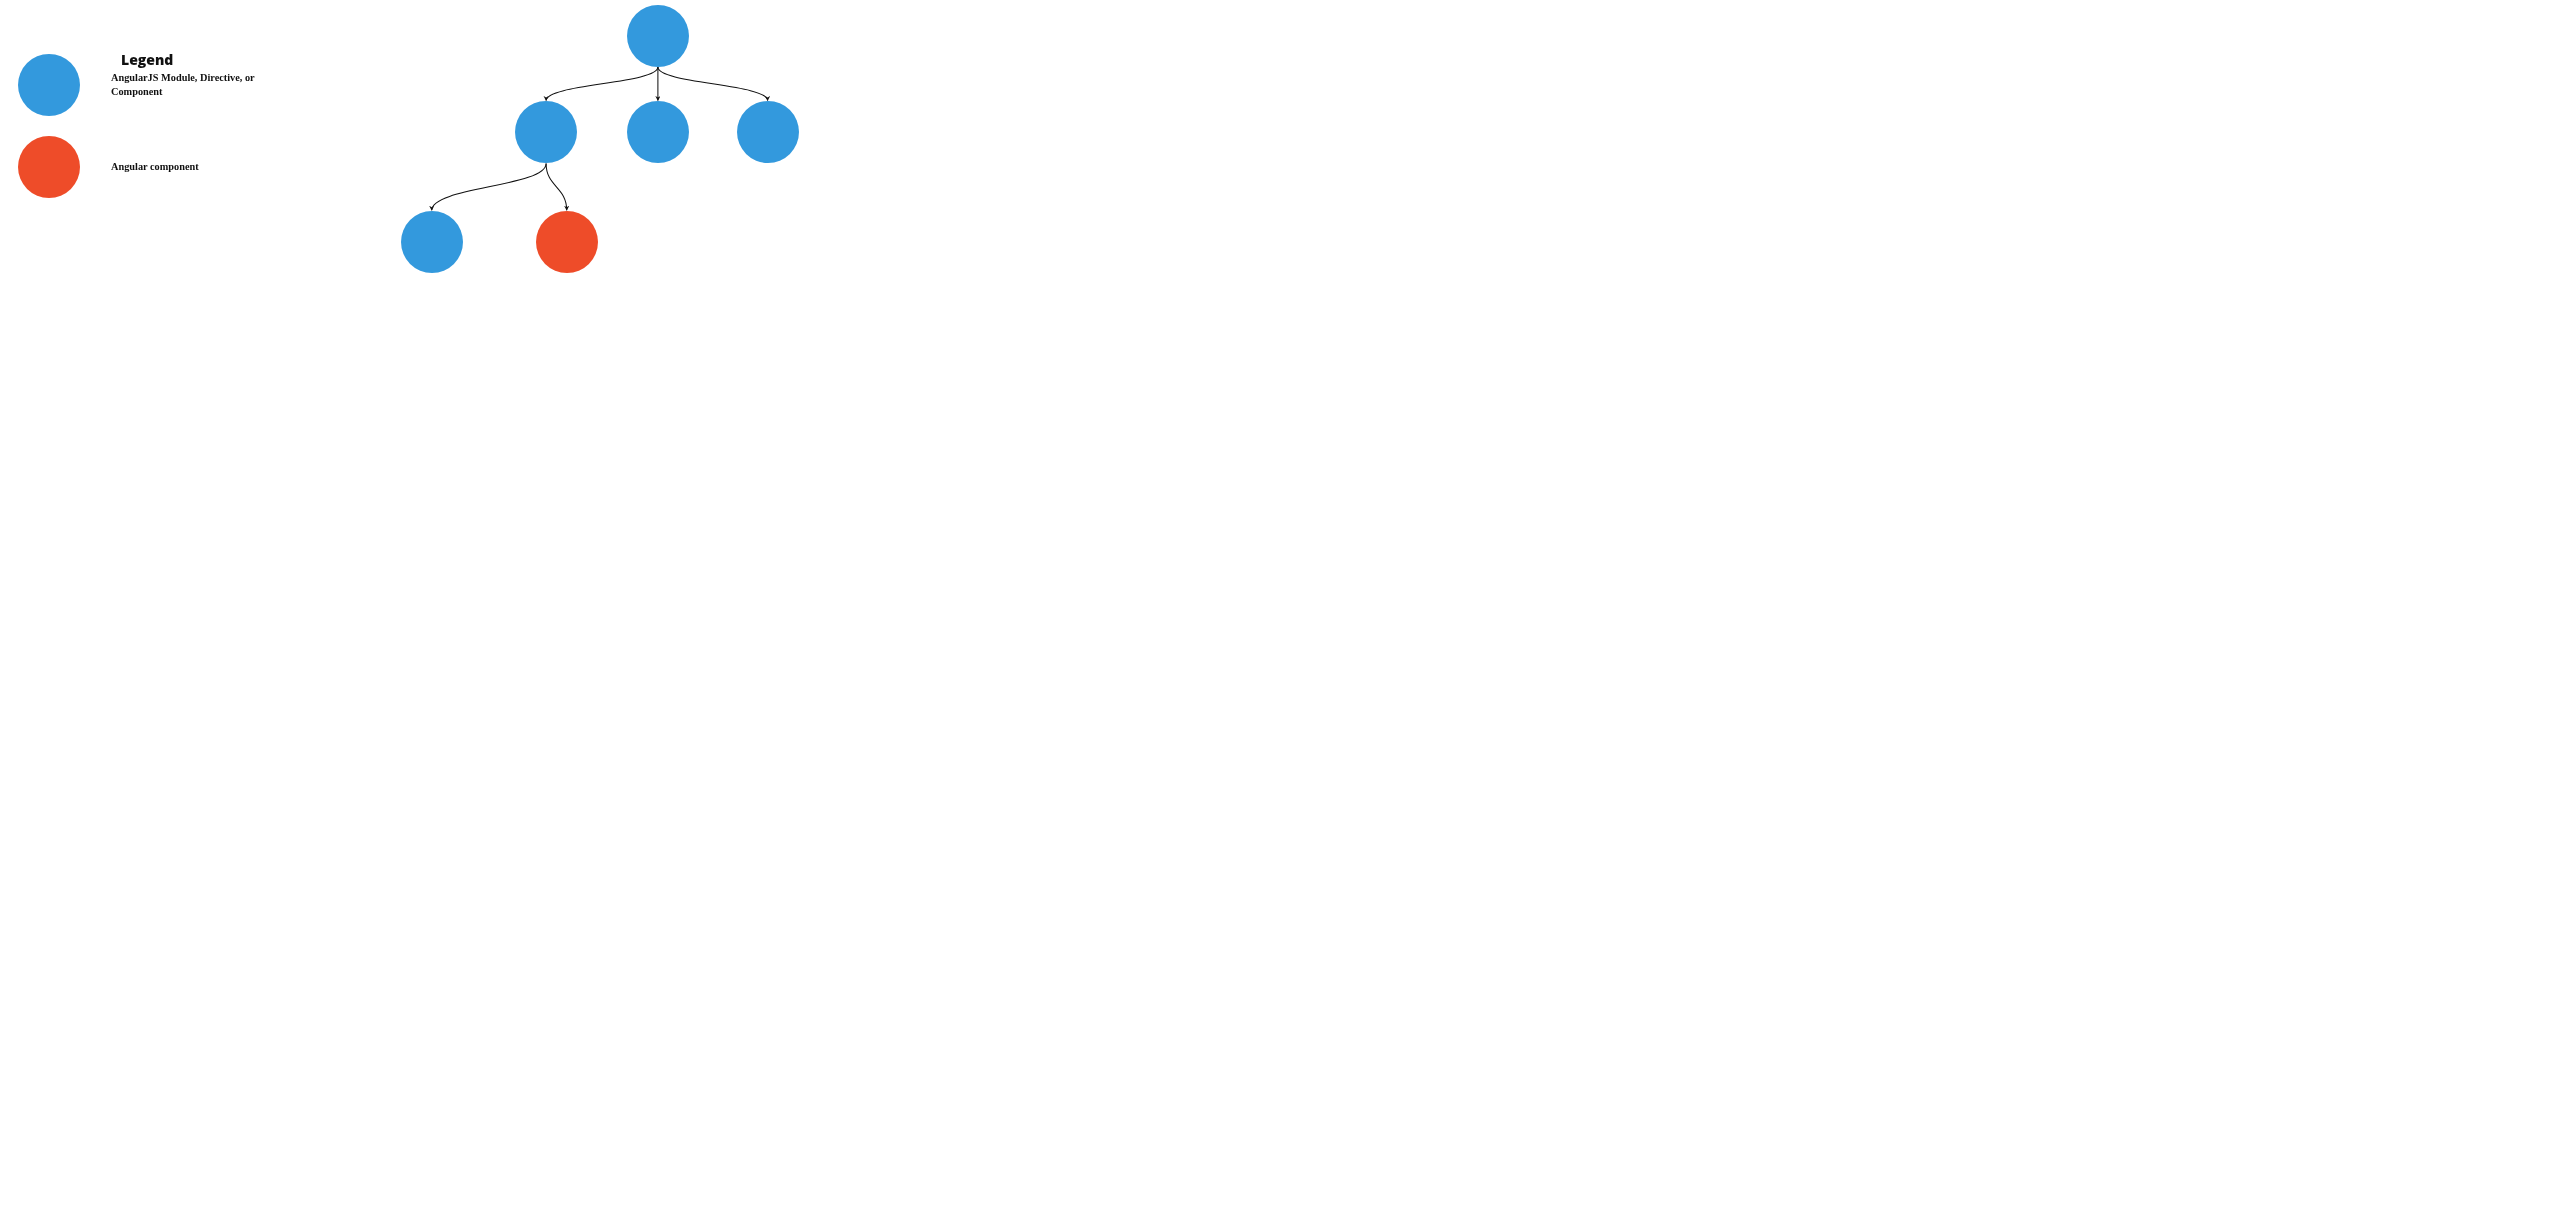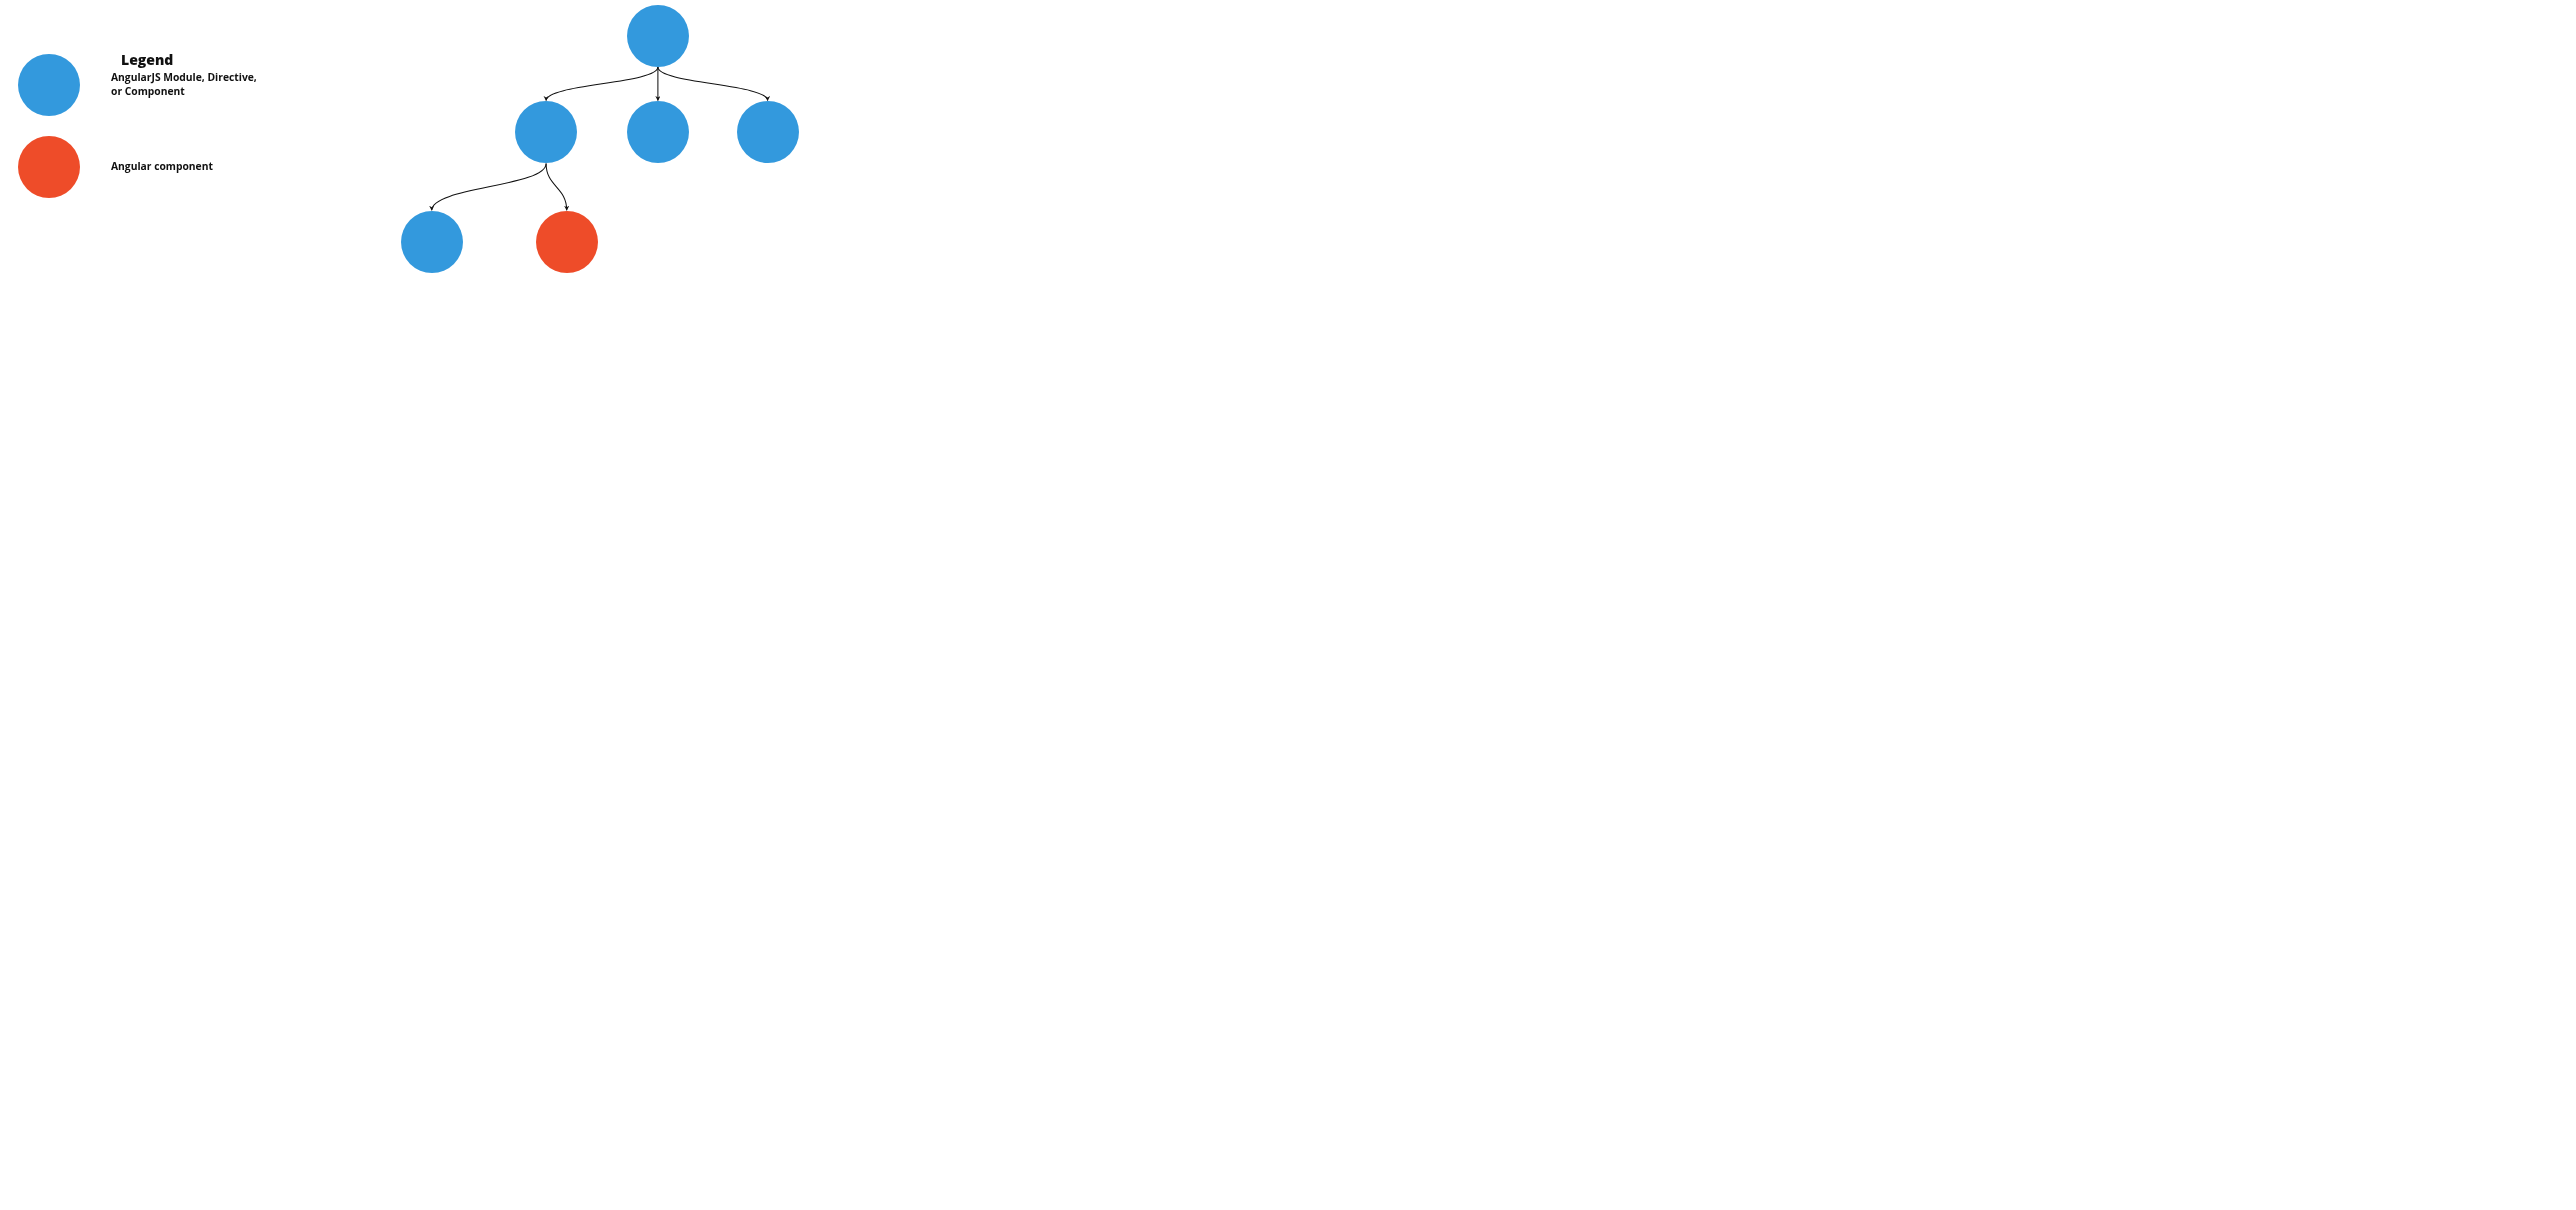--- a/index.html
+++ b/index.html
@@ -33,20 +33,21 @@
     width: 62px;
     height: 62px;
     border-radius: 50%;
     flex: none;
   }
   .legend-row .label {
     font-weight: 700;
     font-size: 10.3px;
     max-width: 155px;
     line-height: 1.35;
+    font-family: Liberation Serif, serif;
   }
   
   .node {
     position: absolute;
     width: 62px;
     height: 62px;
     border-radius: 50%;
   }
   svg.arrows {
     position: absolute;

